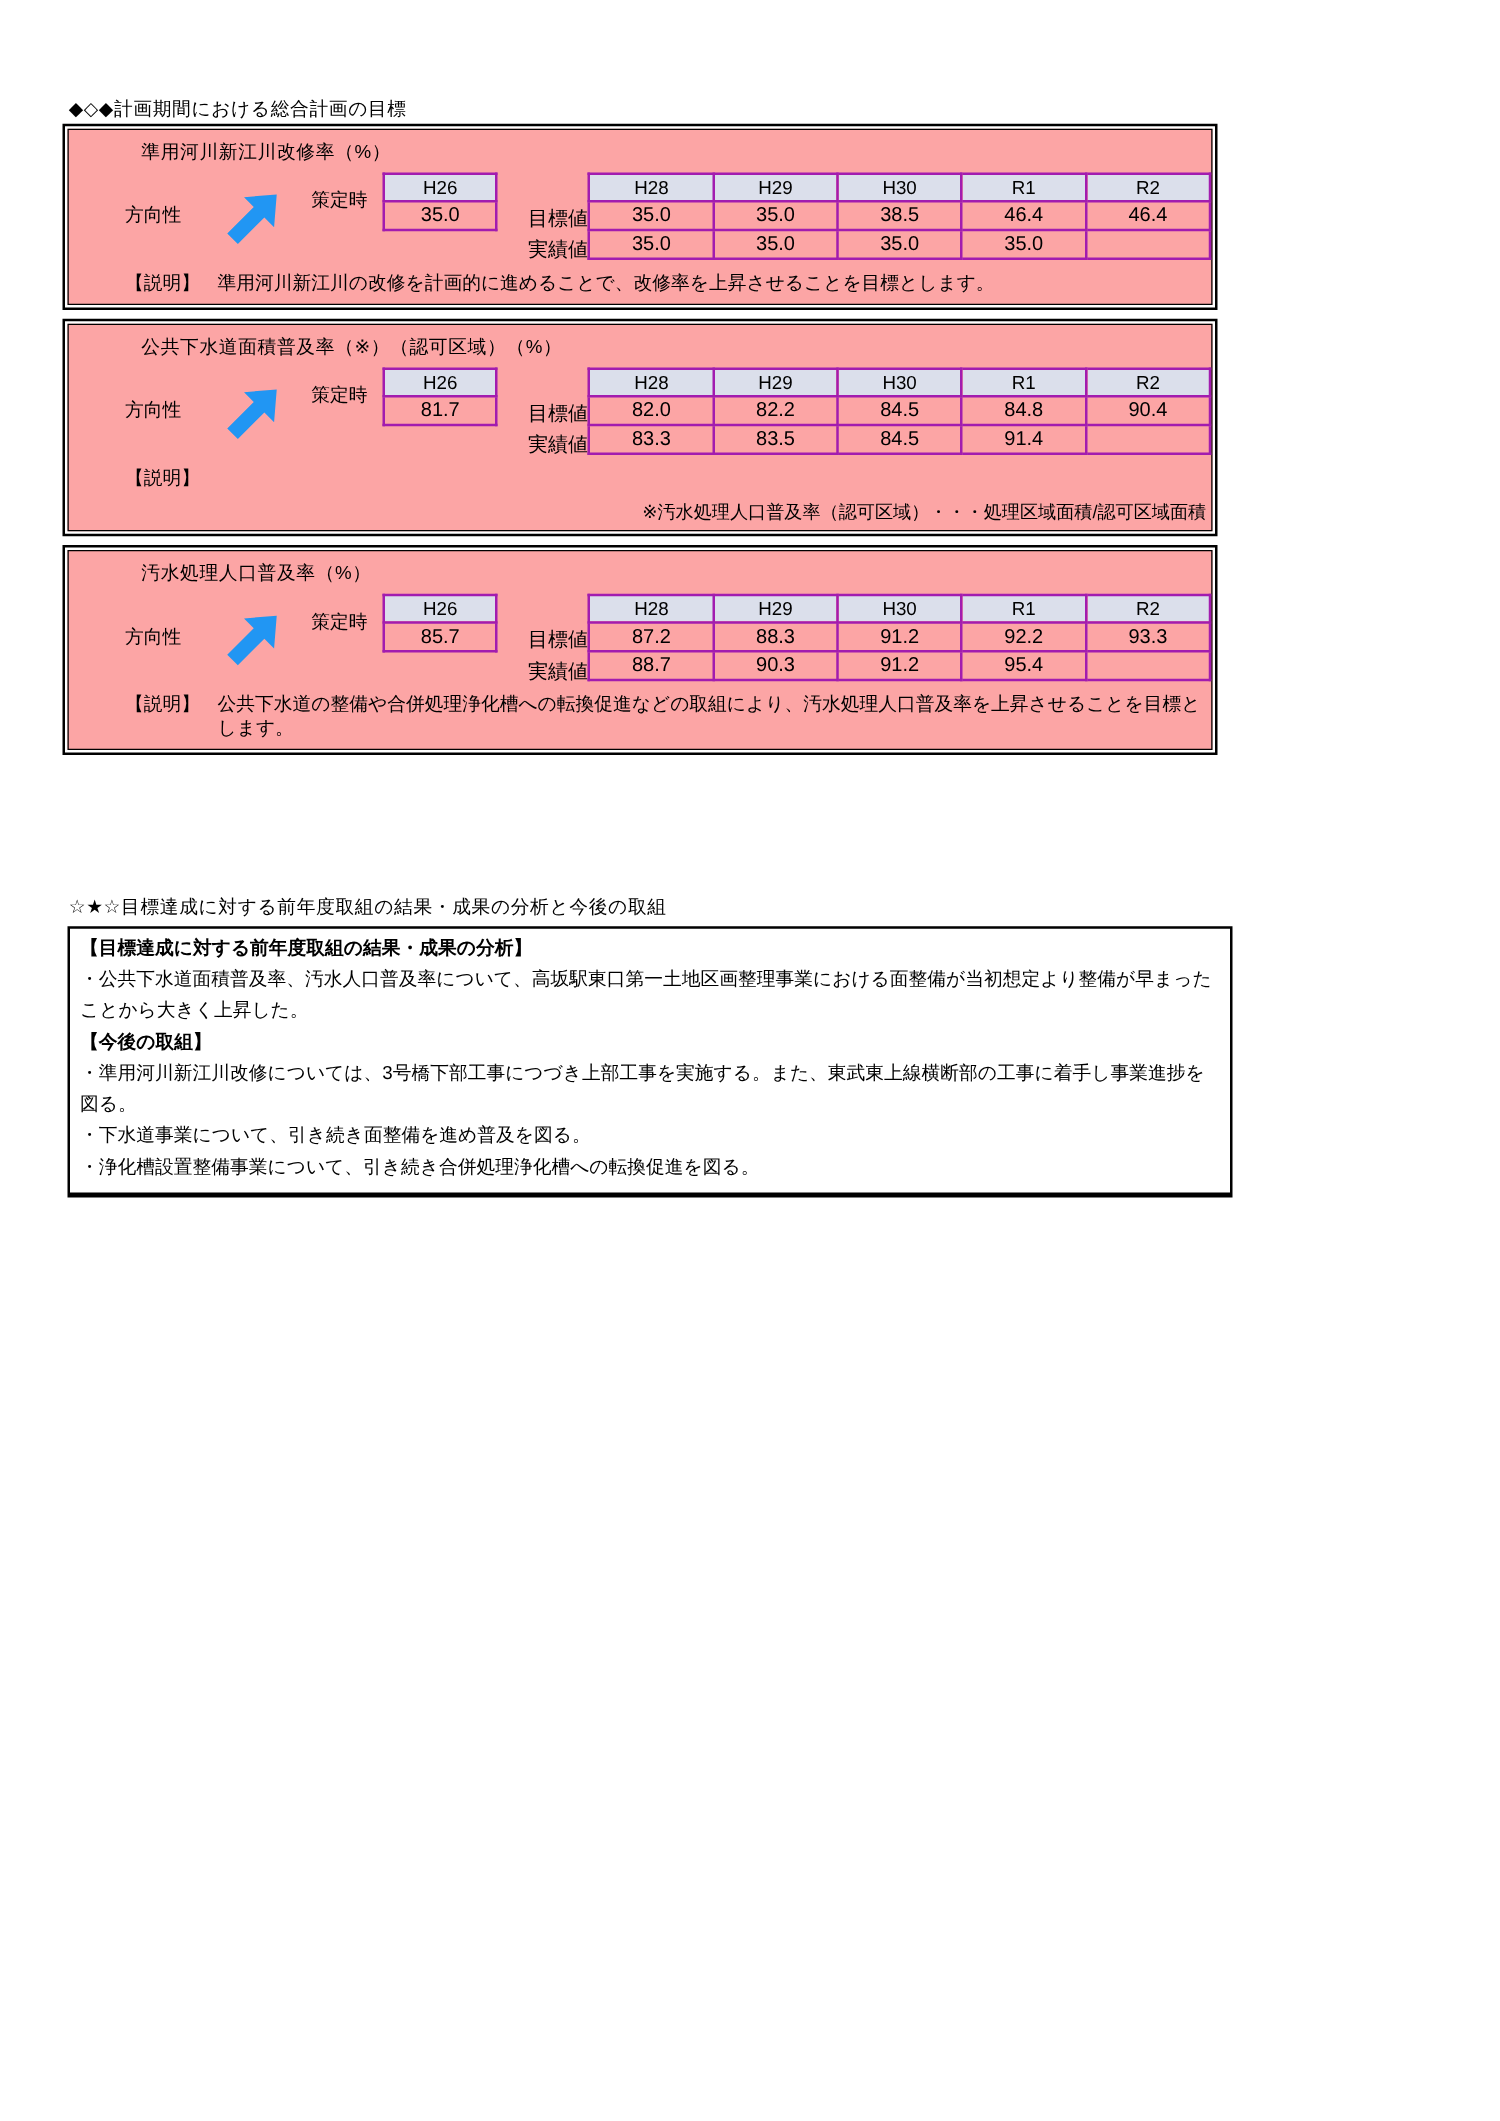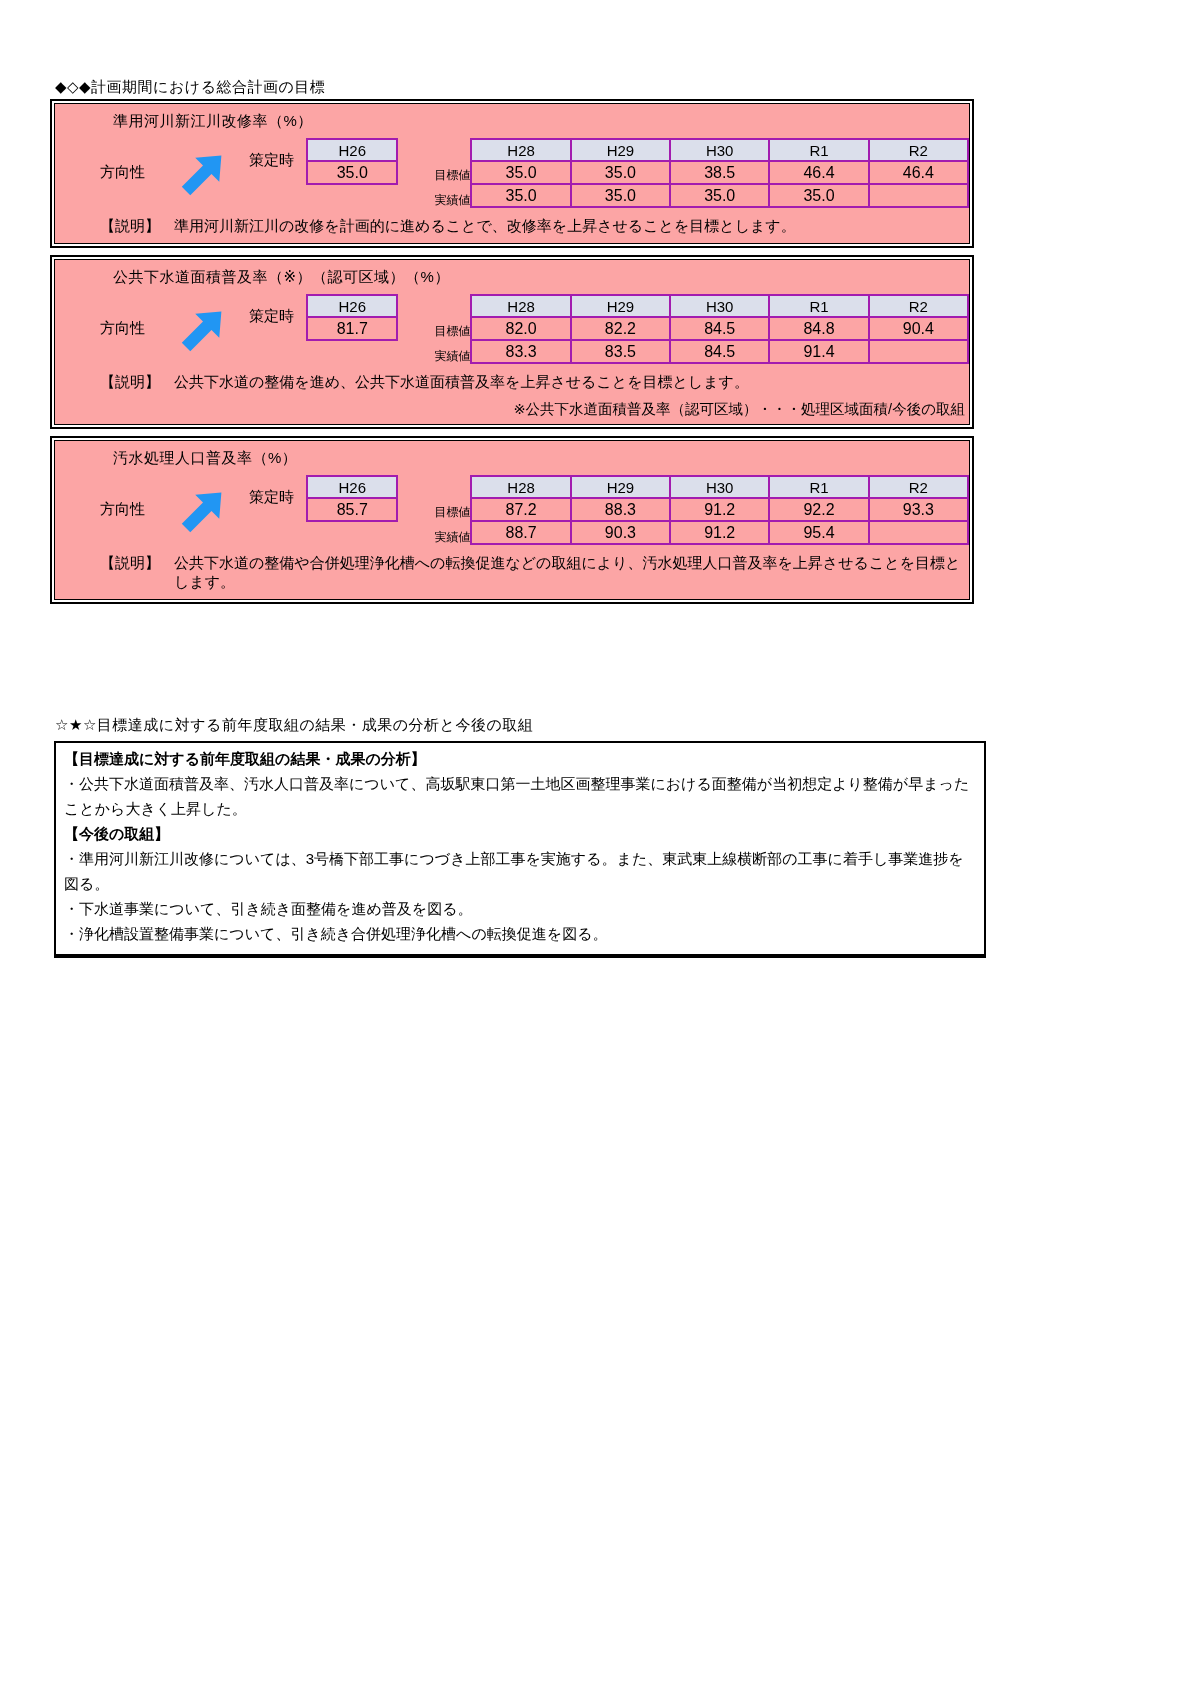--- a/index.html
+++ b/index.html
@@ -34,21 +34,21 @@
   .baseline-label { margin-left:16px; margin-top:13px; font-size:15px; white-space:nowrap; }
 
   table { border-collapse:collapse; table-layout:fixed; }
   th,td { border:2px solid #a21caf; padding:0; text-align:center; overflow:hidden; }
   th { background:#dbdfeb; font-weight:normal; font-size:15px; height:22px; }
   td { font-size:16px; height:23px; }
 
   .h26-table { margin-left:12px; }
   .h26-table th, .h26-table td { width:92px; }
 
-  .row-labels { margin-left:24px; width:48px; text-align:right; font-size:12px; flex:0 0 auto; }
+  .row-labels { margin-left:24px; width:48px; text-align:right; font-size:16px; flex:0 0 auto; }
   .row-labels .spacer { height:25px; }
   .row-labels .lbl { height:25px; line-height:25px; white-space:nowrap; }
 
   .main-table th, .main-table td { width:101px; }
 
   .desc-row { margin:7px 0 2px 45px; font-size:15px; display:flex; }
   .desc-label { flex:0 0 auto; }
   .desc-text { margin-left:14px; }
 
   .note-row { text-align:right; padding-right:4px; font-size:14.5px; margin-top:8px; }
@@ -180,23 +180,22 @@
           <td>83.5</td>
           <td>84.5</td>
           <td>91.4</td>
           <td></td>
         </tr>
       </tbody>
         </table>
     </div>
     <div class="desc-row">
       <span class="desc-label">【説明】</span>
-      <span class="desc-text">公共下水道の整備を進め、公共下水道面積普及率を上昇させることを目標とします。</span>
-    </div>
-    <div class="note-row">※公共下水道面積普及率（認可区域）・・・処理区域面積/今後の取組</div>
+    </div>
+    <div class="note-row">※汚水処理人口普及率（認可区域）・・・処理区域面積/認可区域面積</div>
   </section>
 
   <section class="indicator-box">
     <div class="ind-title">汚水処理人口普及率（%）</div>
     <div class="ind-body">
       <span class="dir-label">方向性</span>
       <span class="arrow-wrap">
         <svg width="60" height="60" viewBox="0 0 60 60">
             <g transform="rotate(-45 30 30)">
               <path d="M6 24 L36 24 L36 13 L56 30 L36 47 L36 36 L6 36 Z" fill="#2196f3"></path>

